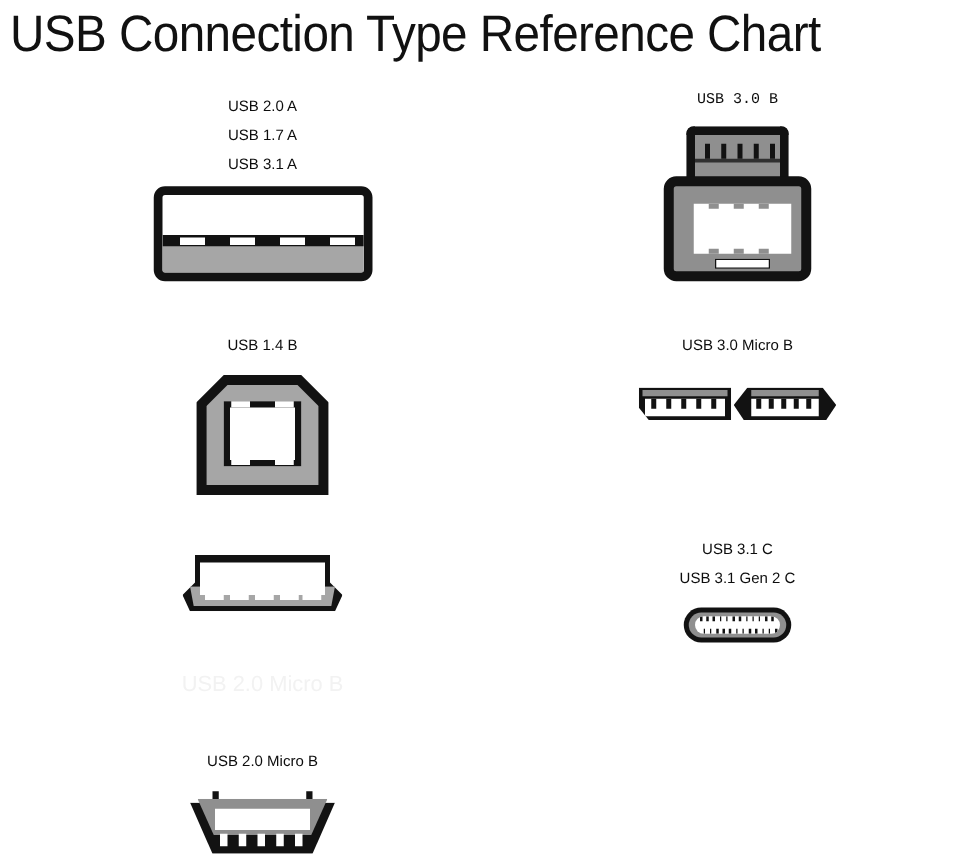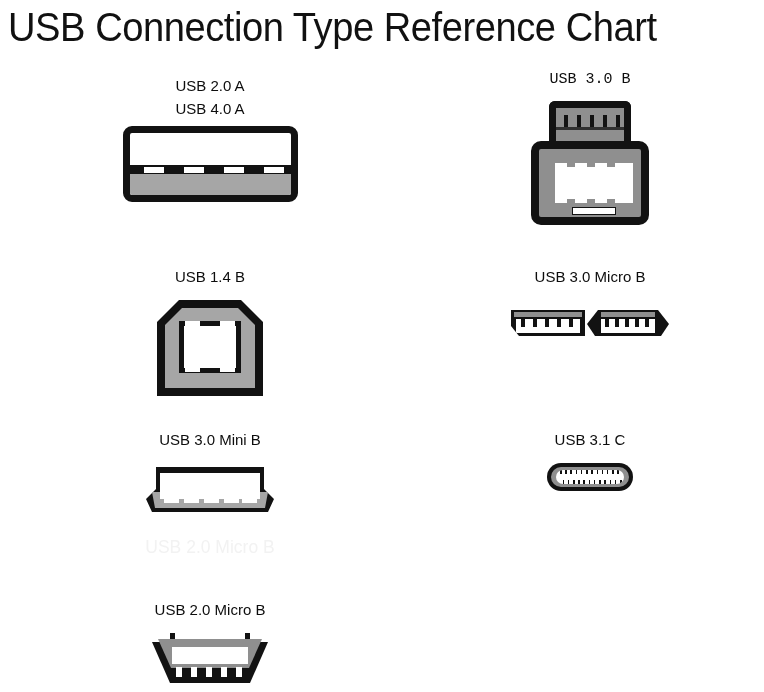--- a/index.html
+++ b/index.html
@@ -31,21 +31,21 @@
     white-space: nowrap;
     color: #111111;
   }
 
   
   .conn-cell {
     position: absolute;
   }
   .conn-labels {
     text-align: center;
-    font-size: 15px;
+    font-size: 12px;
     line-height: 23px;
     color: #0d0d0d;
     white-space: nowrap;
   }
   .conn-art {
     position: relative;
     margin: 0 auto;
   }
 
   
@@ -377,21 +377,22 @@
   }
 </style>
 </head>
 <body>
 
 <div id="chart-title">USB Connection Type Reference Chart</div>
 
 <div class="conn-cell" style="left:60px; top:74px; width:300px;">
   <div class="conn-labels">
     <div>USB 2.0 A</div>
-    <div>USB 4.0 A</div>
+    <div>USB 1.7 A</div>
+    <div>USB 3.1 A</div>
   </div>
   <div class="conn-art" style="width:175px; margin-top:6px;">
     <div class="usba-outer">
       <div class="usba-bottom"></div>
       <div class="usba-bar"></div>
       <div class="usba-pin" style="left:14px;"></div>
       <div class="usba-pin" style="left:54px;"></div>
       <div class="usba-pin" style="left:94px;"></div>
       <div class="usba-pin" style="left:134px;"></div>
     </div>
@@ -468,41 +469,41 @@
           <div class="micro3-tooth" style="left:34px;"></div>
           <div class="micro3-tooth" style="left:44px;"></div>
         </div>
       </div>
     </div>
   </div>
 </div>
 
 <div class="conn-cell" style="left:60px; top:428px; width:300px;">
   <div class="conn-labels">
-    <div>USB 3.0 Mini B</div>
   </div>
   <div class="conn-art" style="width:128px; margin-top:16px;">
     <div class="mini-wrap">
       <div class="mini-shell"></div>
       <div class="mini-gray"></div>
       <div class="mini-cav"></div>
       <div class="mini-pin" style="left:18px;"></div>
       <div class="mini-pin" style="left:38px;"></div>
       <div class="mini-pin" style="left:58px;"></div>
       <div class="mini-pin" style="left:78px;"></div>
       <div class="mini-pin" style="left:96px;"></div>
     </div>
   </div>
 </div>
 
 <div class="ghost-text" style="left:110px; top:536px; width:200px;">USB 2.0 Micro B</div>
 
 <div class="conn-cell" style="left:460px; top:428px; width:260px;">
   <div class="conn-labels">
     <div>USB 3.1 C</div>
+    <div>USB 3.1 Gen 2 C</div>
   </div>
   <div class="conn-art" style="width:86px; margin-top:12px;">
     <div class="usbc-wrap">
       <div class="usbc-shell"></div>
       <div class="usbc-ring"></div>
       <div class="usbc-cav" id="usbc-cavity">
           <div class="usbc-tick" style="left: 4px; top: 0px;"></div>
           <div class="usbc-tick" style="left: 6.6087px; top: 10px;"></div>
           <div class="usbc-tick" style="left: 9.21739px; top: 0px;"></div>
           <div class="usbc-tick" style="left: 11.8261px; top: 10px;"></div>

